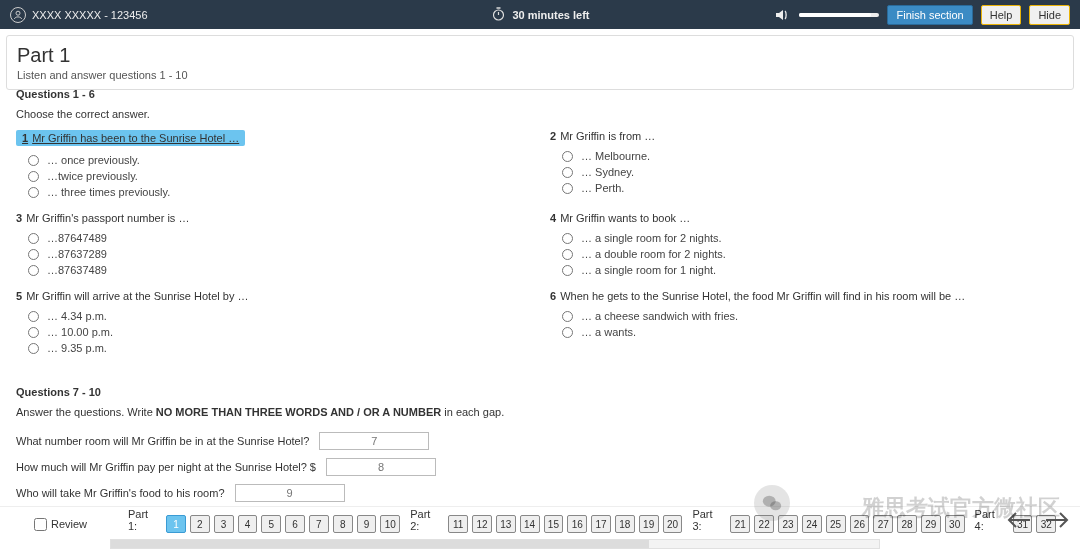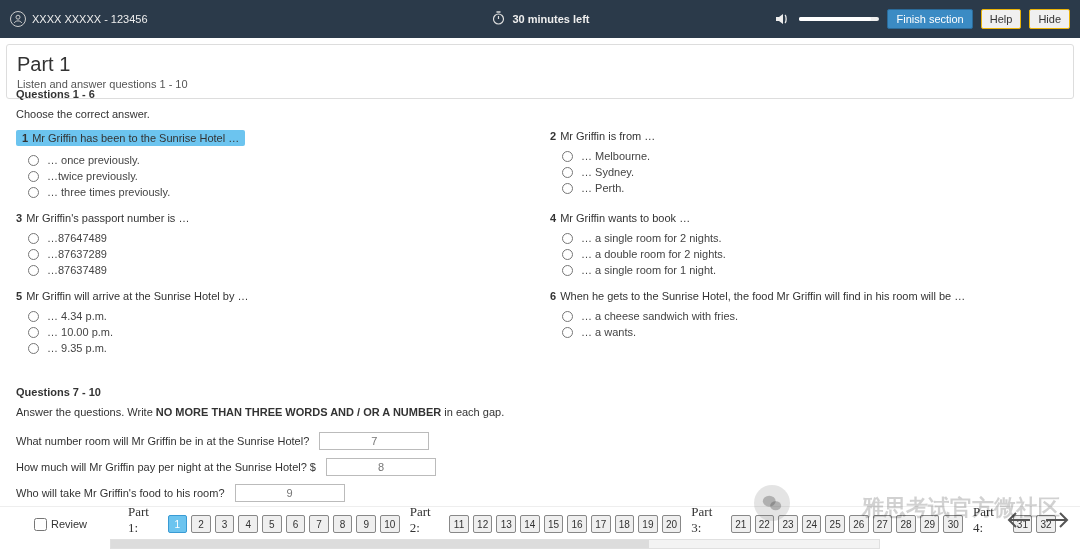--- a/index.html
+++ b/index.html
@@ -1,19 +1,19 @@
 <!DOCTYPE html>
 <html><head>
 <meta charset="utf-8">
 <style>
   * { box-sizing: border-box; margin: 0; padding: 0; }
   body { font-family: Arial, Helvetica, sans-serif; font-size: 11px; color: #333; background: #fff; width: 1080px; height: 551px; overflow: hidden; position: relative; }
 
   
-  .topbar { background: #2b3a4a; height: 38px; display: flex; align-items: center; padding: 0 10px; color: #eee; position: relative; }
+  .topbar { background: #2b3a4a; height: 29px; display: flex; align-items: center; padding: 0 10px; color: #eee; position: relative; }
   .user-wrap { display: flex; align-items: center; gap: 6px; flex: 1; }
   .user-icon { width: 16px; height: 16px; border: 1.5px solid #ccc; border-radius: 50%; display:inline-flex; align-items:center; justify-content:center;}
   .time-wrap { display:flex; align-items: center; gap:6px; position:absolute; left:50%; transform:translateX(-50%);}
   .right-wrap { display:flex; align-items:center; gap:8px; }
   .vol-icon svg { display:block; }
   .vol-bar { width: 80px; height:4px; background:#eee; border-radius:2px; position:relative;}
   .vol-bar::after{ content:""; position:absolute; left:0; top:0; height:100%; width:90%; background:#fff; border-radius:2px;}
   .btn { background:#f0f0f0; border:1px solid #eab308; border-radius:2px; padding:3px 8px; font-size:11px; color:#333; cursor:pointer;}
   .btn-primary { background:#3b8bc4; color:#fff; border-color:#2a6a99;}
 
@@ -30,34 +30,34 @@
 
   .section-head { font-weight:bold; padding:8px 10px; }
   .section-sub { padding:0 10px 10px; }
 
   .qgrid { display:flex; padding:0 10px; gap:30px;}
   .qcol { flex:1; }
 
   .qblock { margin-bottom:12px;}
   .qprompt { margin-bottom:6px;}
   .qprompt .num { font-weight:bold; margin-right:4px;}
-  .qprompt.highlight { display:inline-block; background:#6cc4ef; padding:2px 6px; border-radius:2px;}
+  .qprompt.highlight { display:inline-block; background:#6cc4ef; padding:2px 6px; border-radius:2px;text-decoration:underline;}
   .opt { display:flex; align-items:center; gap:8px; padding:2px 0 2px 12px; }
   .opt input[type=radio]{ width:11px; height:11px; accent-color:#888;}
   .opt span{ color:#444;}
 
   .gap-row { display:flex; align-items:center; gap:10px; padding:4px 10px;}
   .gap-input { border:1px solid #bbb; width:110px; height:18px; text-align:center; font-size:11px;}
 
   
   .bottom { position:absolute; left:0; right:0; bottom:0; height:45px; background:#fff; border-top:1px solid #eee;}
   .bottom-inner { height:28px; display:flex; align-items:center; padding:6px 24px 0 34px; gap:6px; position:relative;}
   .review { display:flex; align-items:center; gap:4px; position:absolute; left:34px;}
   .nav-track{ display:flex; align-items:center; gap:4px; margin-left:88px; overflow:hidden;}
-  .plabel{ font-size:13px; color:#333; margin:0 2px 8px 6px;font-family:Liberation Serif, serif;}
+  .plabel{ font-size:11px; color:#333; margin:0 2px 8px 6px;}
   .navbtn{ width:20px; height:18px; border:1px solid #888; border-radius:2px; background:#efefef; font-size:10px; display:flex; align-items:center; justify-content:center; cursor:pointer;}
   .navbtn.active{ background:#6cc4ef; border-color:#3a9bd4; color:#fff;}
   .navarrows{ position:absolute; right:10px; top:2px; display:flex; gap:12px;}
   .navarrows svg{ cursor:pointer;}
   .hscroll{ position:absolute; left:110px; right:200px; bottom:2px; height:10px; background:#f3f3f3; border:1px solid #e0e0e0;}
   .hscroll-thumb{ position:absolute; left:0; top:0; height:100%; width:70%; background:#dcdcdc;}
 
   .watermark{position:absolute; right:20px; bottom:28px; font-size:22px; color:rgba(0,0,0,0.18); font-weight:bold;}
   .wxicon{position:absolute; right:290px; bottom:30px; width:36px;height:36px; border-radius:50%; background:rgba(120,120,120,0.2); display:flex;align-items:center;justify-content:center;}
 </style>

